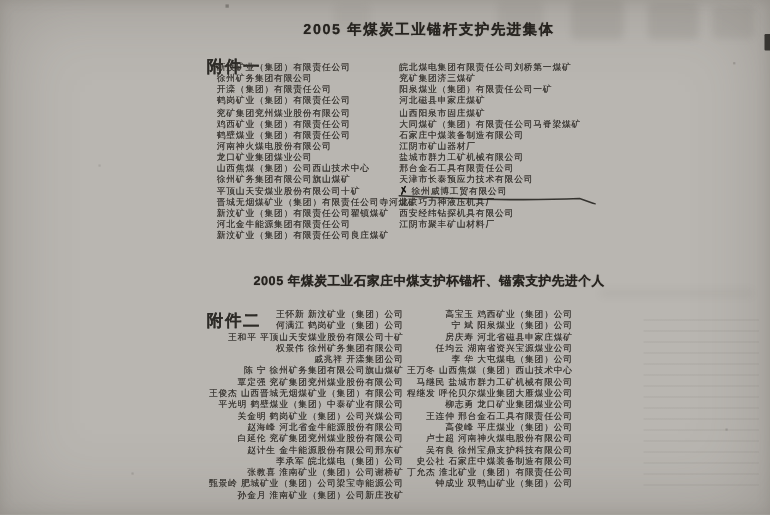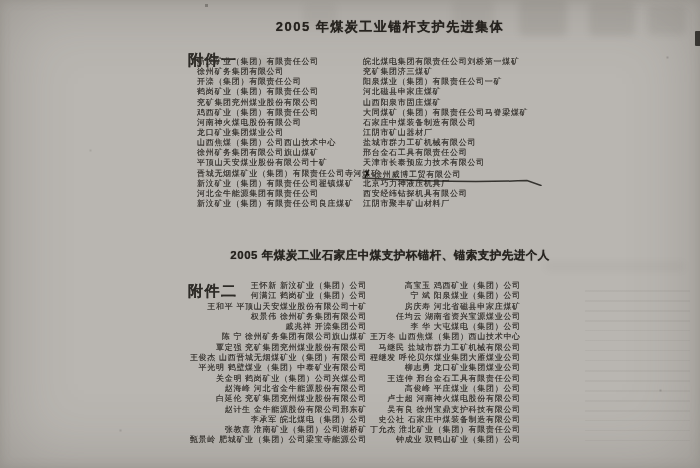--- a/index.html
+++ b/index.html
@@ -66,20 +66,21 @@
 
   <div class="att" id="att1">附件一</div>
   <div class="title" id="title1">2005 年煤炭工业锚杆支护先进集体</div>
   <div class="list" id="s1-left">
       <div class="row">新汶矿业（集团）有限责任公司</div>
       <div class="row">徐州矿务集团有限公司</div>
       <div class="row">开滦（集团）有限责任公司</div>
       <div class="row">鹤岗矿业（集团）有限责任公司</div>
       <div class="row">兖矿集团兖州煤业股份有限公司</div>
       <div class="row">鸡西矿业（集团）有限责任公司</div>
+      <div class="row">鹤壁煤业（集团）有限责任公司</div>
       <div class="row">河南神火煤电股份有限公司</div>
       <div class="row">龙口矿业集团煤业公司</div>
       <div class="row">山西焦煤（集团）公司西山技术中心</div>
       <div class="row">徐州矿务集团有限公司旗山煤矿</div>
       <div class="row">平顶山天安煤业股份有限公司十矿</div>
       <div class="row">晋城无烟煤矿业（集团）有限责任公司寺河煤矿</div>
       <div class="row">新汶矿业（集团）有限责任公司翟镇煤矿</div>
       <div class="row">河北金牛能源集团有限责任公司</div>
       <div class="row">新汶矿业（集团）有限责任公司良庄煤矿</div>
     </div>
@@ -115,20 +116,21 @@
       <div class="row"><span class="pname">覃定强</span><span>兖矿集团兖州煤业股份有限公司</span></div>
       <div class="row"><span class="pname">王俊杰</span><span>山西晋城无烟煤矿业（集团）有限公司</span></div>
       <div class="row"><span class="pname">平光明</span><span>鹤壁煤业（集团）中泰矿业有限公司</span></div>
       <div class="row"><span class="pname">关金明</span><span>鹤岗矿业（集团）公司兴煤公司</span></div>
       <div class="row"><span class="pname">赵海峰</span><span>河北省金牛能源股份有限公司</span></div>
       <div class="row"><span class="pname">白延伦</span><span>兖矿集团兖州煤业股份有限公司</span></div>
       <div class="row"><span class="pname">赵计生</span><span>金牛能源股份有限公司邢东矿</span></div>
       <div class="row"><span class="pname">李承军</span><span>皖北煤电（集团）公司</span></div>
       <div class="row"><span class="pname">张教喜</span><span>淮南矿业（集团）公司谢桥矿</span></div>
       <div class="row"><span class="pname">甄景岭</span><span>肥城矿业（集团）公司梁宝寺能源公司</span></div>
+      <div class="row"><span class="pname">孙金月</span><span>淮南矿业（集团）公司新庄孜矿</span></div>
     </div>
   <div class="list" id="s2-right">
       <div class="row"><span class="pname">高宝玉</span><span>鸡西矿业（集团）公司</span></div>
       <div class="row"><span class="pname">宁 斌</span><span>阳泉煤业（集团）公司</span></div>
       <div class="row"><span class="pname">房庆寿</span><span>河北省磁县申家庄煤矿</span></div>
       <div class="row"><span class="pname">任均云</span><span>湖南省资兴宝源煤业公司</span></div>
       <div class="row"><span class="pname">李 华</span><span>大屯煤电（集团）公司</span></div>
       <div class="row"><span class="pname">王万冬</span><span>山西焦煤（集团）西山技术中心</span></div>
       <div class="row"><span class="pname">马继民</span><span>盐城市群力工矿机械有限公司</span></div>
       <div class="row"><span class="pname">程继发</span><span>呼伦贝尔煤业集团大雁煤业公司</span></div>

